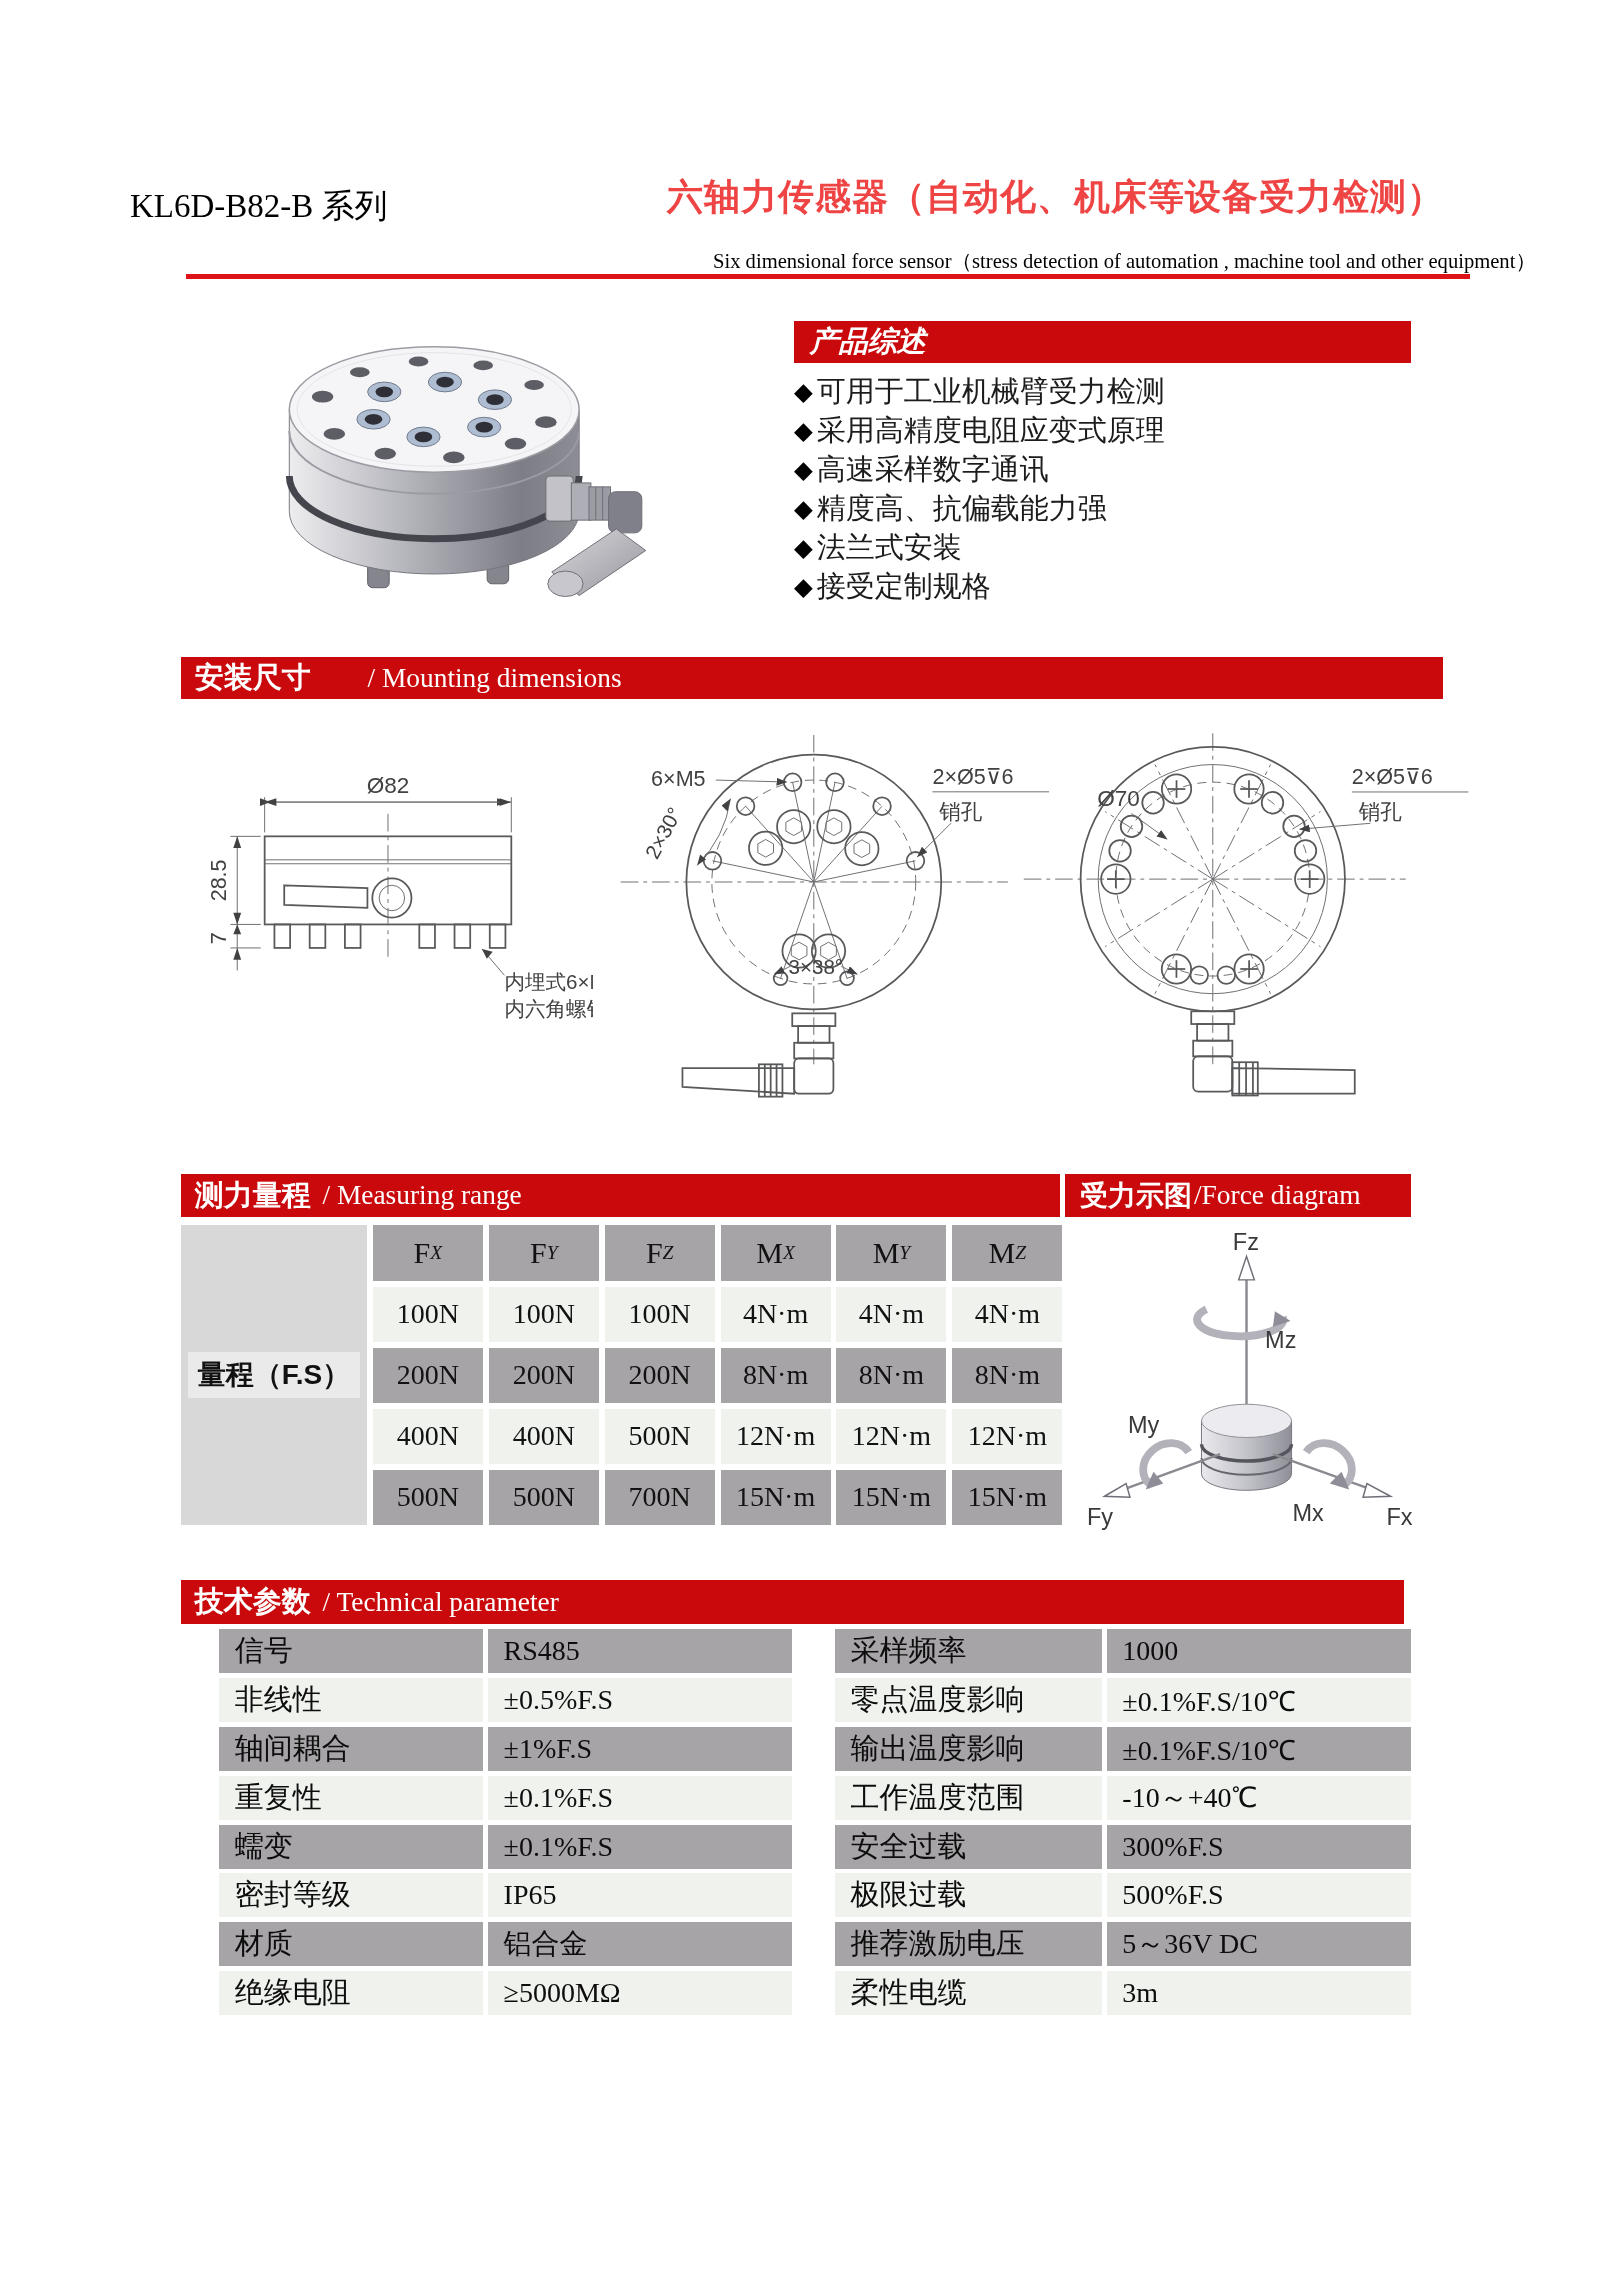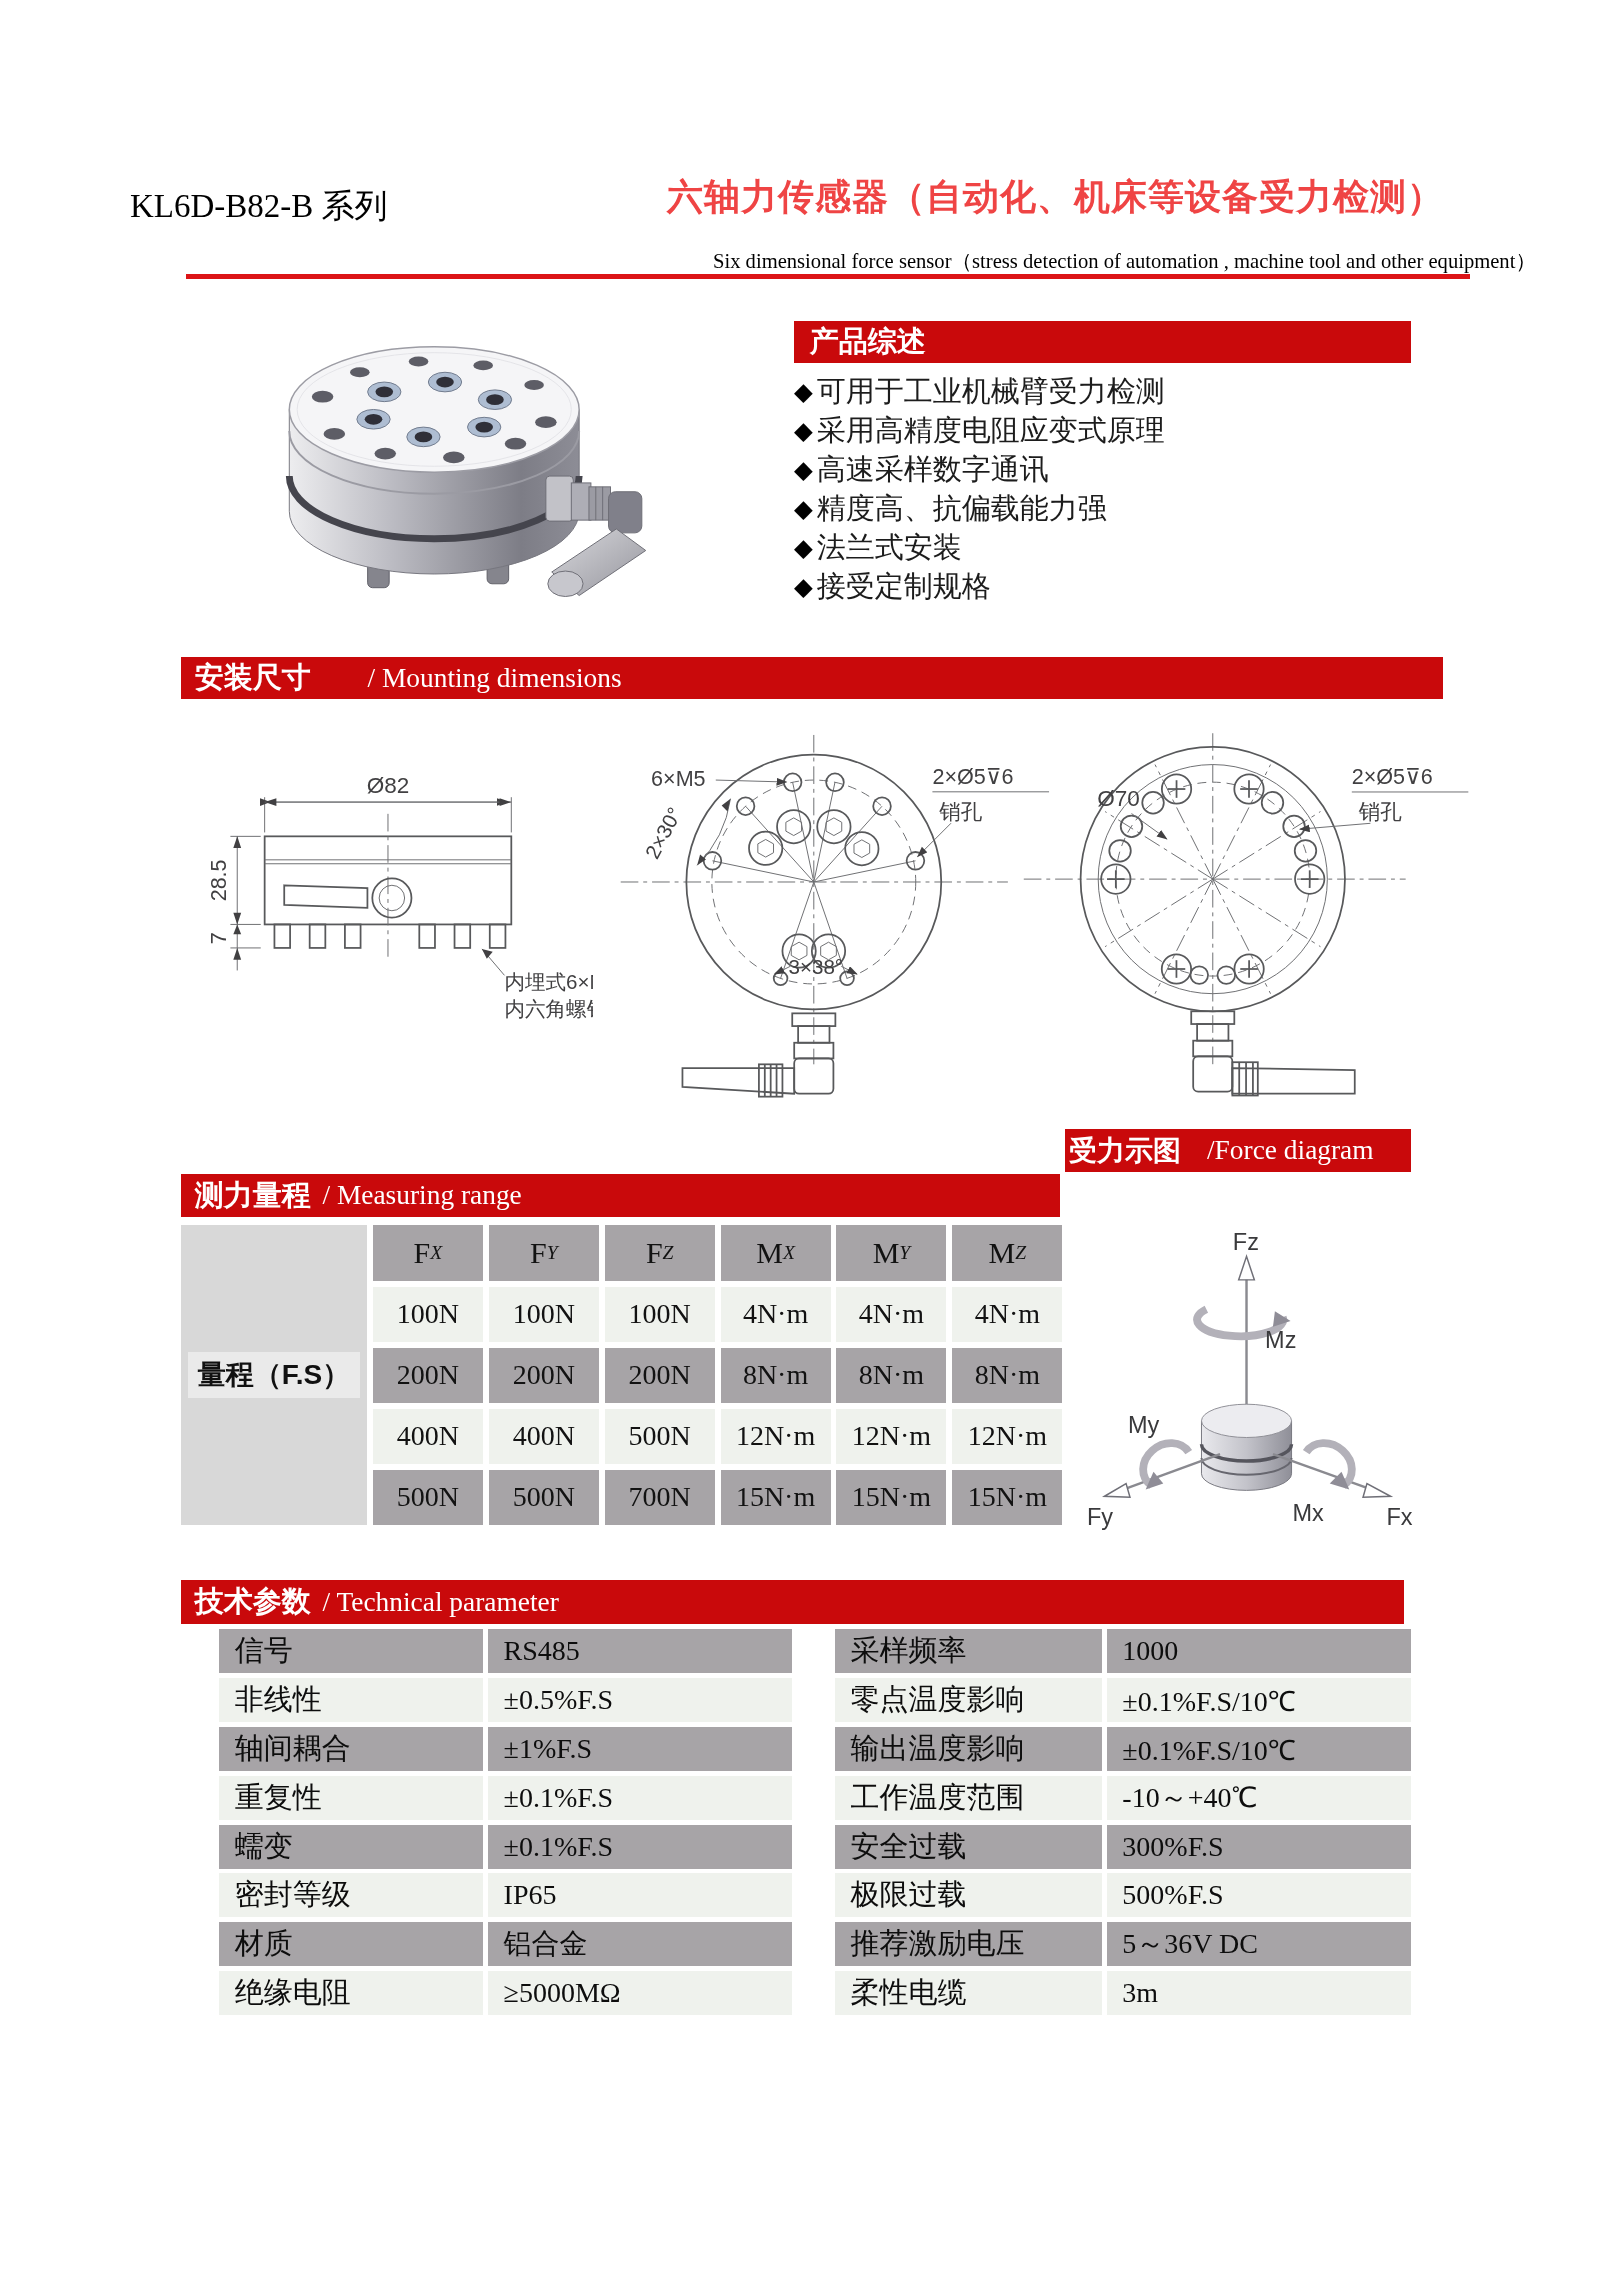--- a/index.html
+++ b/index.html
@@ -10,24 +10,24 @@
   
   .series-title{left:130px;top:184px;font-family:"Liberation Serif",serif;font-size:33px;color:#000;}
   .prod-title{left:667px;top:173px;font-size:36px;font-weight:bold;color:#ef4444;letter-spacing:1px;}
   .prod-sub{left:713px;top:247px;font-family:"Liberation Serif",serif;font-size:20.6px;color:#000;}
   .header-rule{left:186px;top:274px;width:1284px;height:4.9px;background:var(--rule-red);}
 
   
   .banner{position:absolute;background:var(--accent-red);color:#fff;display:flex;align-items:center;height:43px;}
   .banner .cn{font-size:29px;font-weight:bold;}
   .banner .en{font-size:27.4px;font-family:"Liberation Serif",serif;margin-left:11.8px;white-space:pre;}
-  .ov-header{left:794px;top:321px;width:617px;height:42px;padding-left:15.7px;box-sizing:border-box;}
+  .ov-header{left:794px;top:321px;width:617px;height:42px;padding-left:15.7px;box-sizing:border-box;font-style:italic;}
   .mount-banner{left:181px;top:657px;width:1262px;padding-left:13.7px;box-sizing:border-box;height:42px;gap:45px;}
   .measure-banner{left:181px;top:1174px;width:879px;padding-left:13.7px;box-sizing:border-box;}
-  .force-banner{left:1065px;top:1129px;width:346px;padding-left:4px;box-sizing:border-box;gap:24px;}
+  .force-banner{left:1065px;top:1174px;width:346px;padding-left:15px;box-sizing:border-box;}
   .force-banner .cn{font-size:28px;}
   .force-banner .en{font-size:27.4px;margin-left:2px;}
   .tech-banner{left:181px;top:1580px;width:1223px;padding-left:13.7px;box-sizing:border-box;height:44px;}
 
   
   .bullets{left:794px;top:372px;width:647px;list-style:none;margin:0;padding:0;}
   .bullets li{display:flex;align-items:center;height:39px;font-size:29px;color:#1c1c1c;}
   .bullets .d{font-size:24.5px;margin-right:3.9px;color:#000;}
 
   

